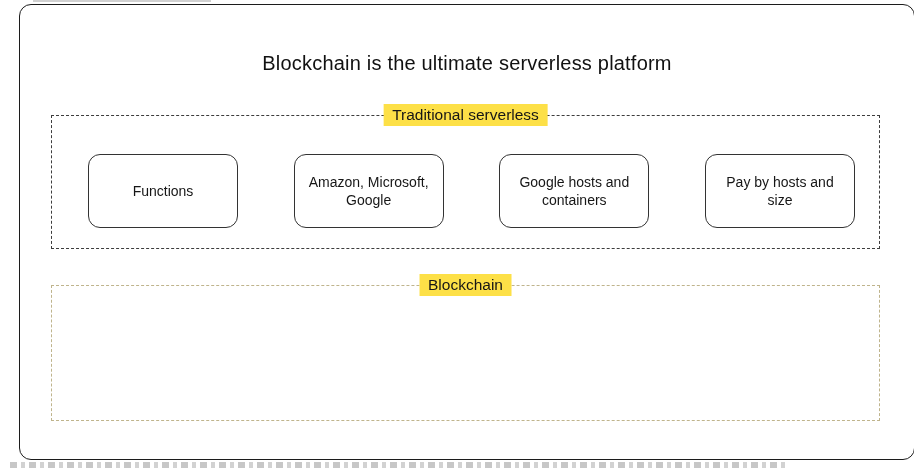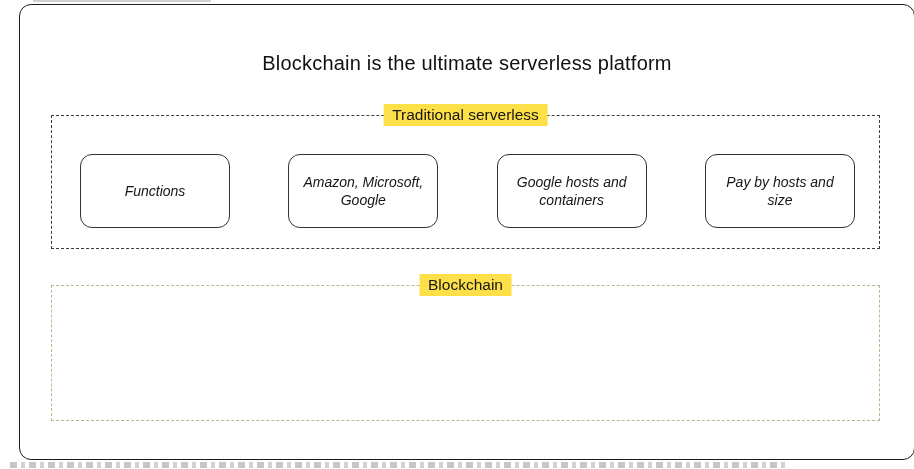--- a/index.html
+++ b/index.html
@@ -83,26 +83,25 @@
     transform: translateX(-50%);
     background: #fde047;
     padding: 0 9px;
     font-size: 15.5px;
     line-height: 22px;
     white-space: nowrap;
     color: #161616;
   }
   .row {
     position: absolute;
-    left: 0;
+    left: 8px;
     right: 0;
     display: flex;
     justify-content: space-between;
     box-sizing: border-box;
-    font-style: italic;
   }
   .traditional .row { top: 38px; padding: 0 24px 0 28px; }
   .blockchain  .row { top: 28px; padding: 0 24px 0 28px; }
   .node {
     width: 150px;
     height: 74px;
     display: flex;
     align-items: center;
     justify-content: center;
     text-align: center;

